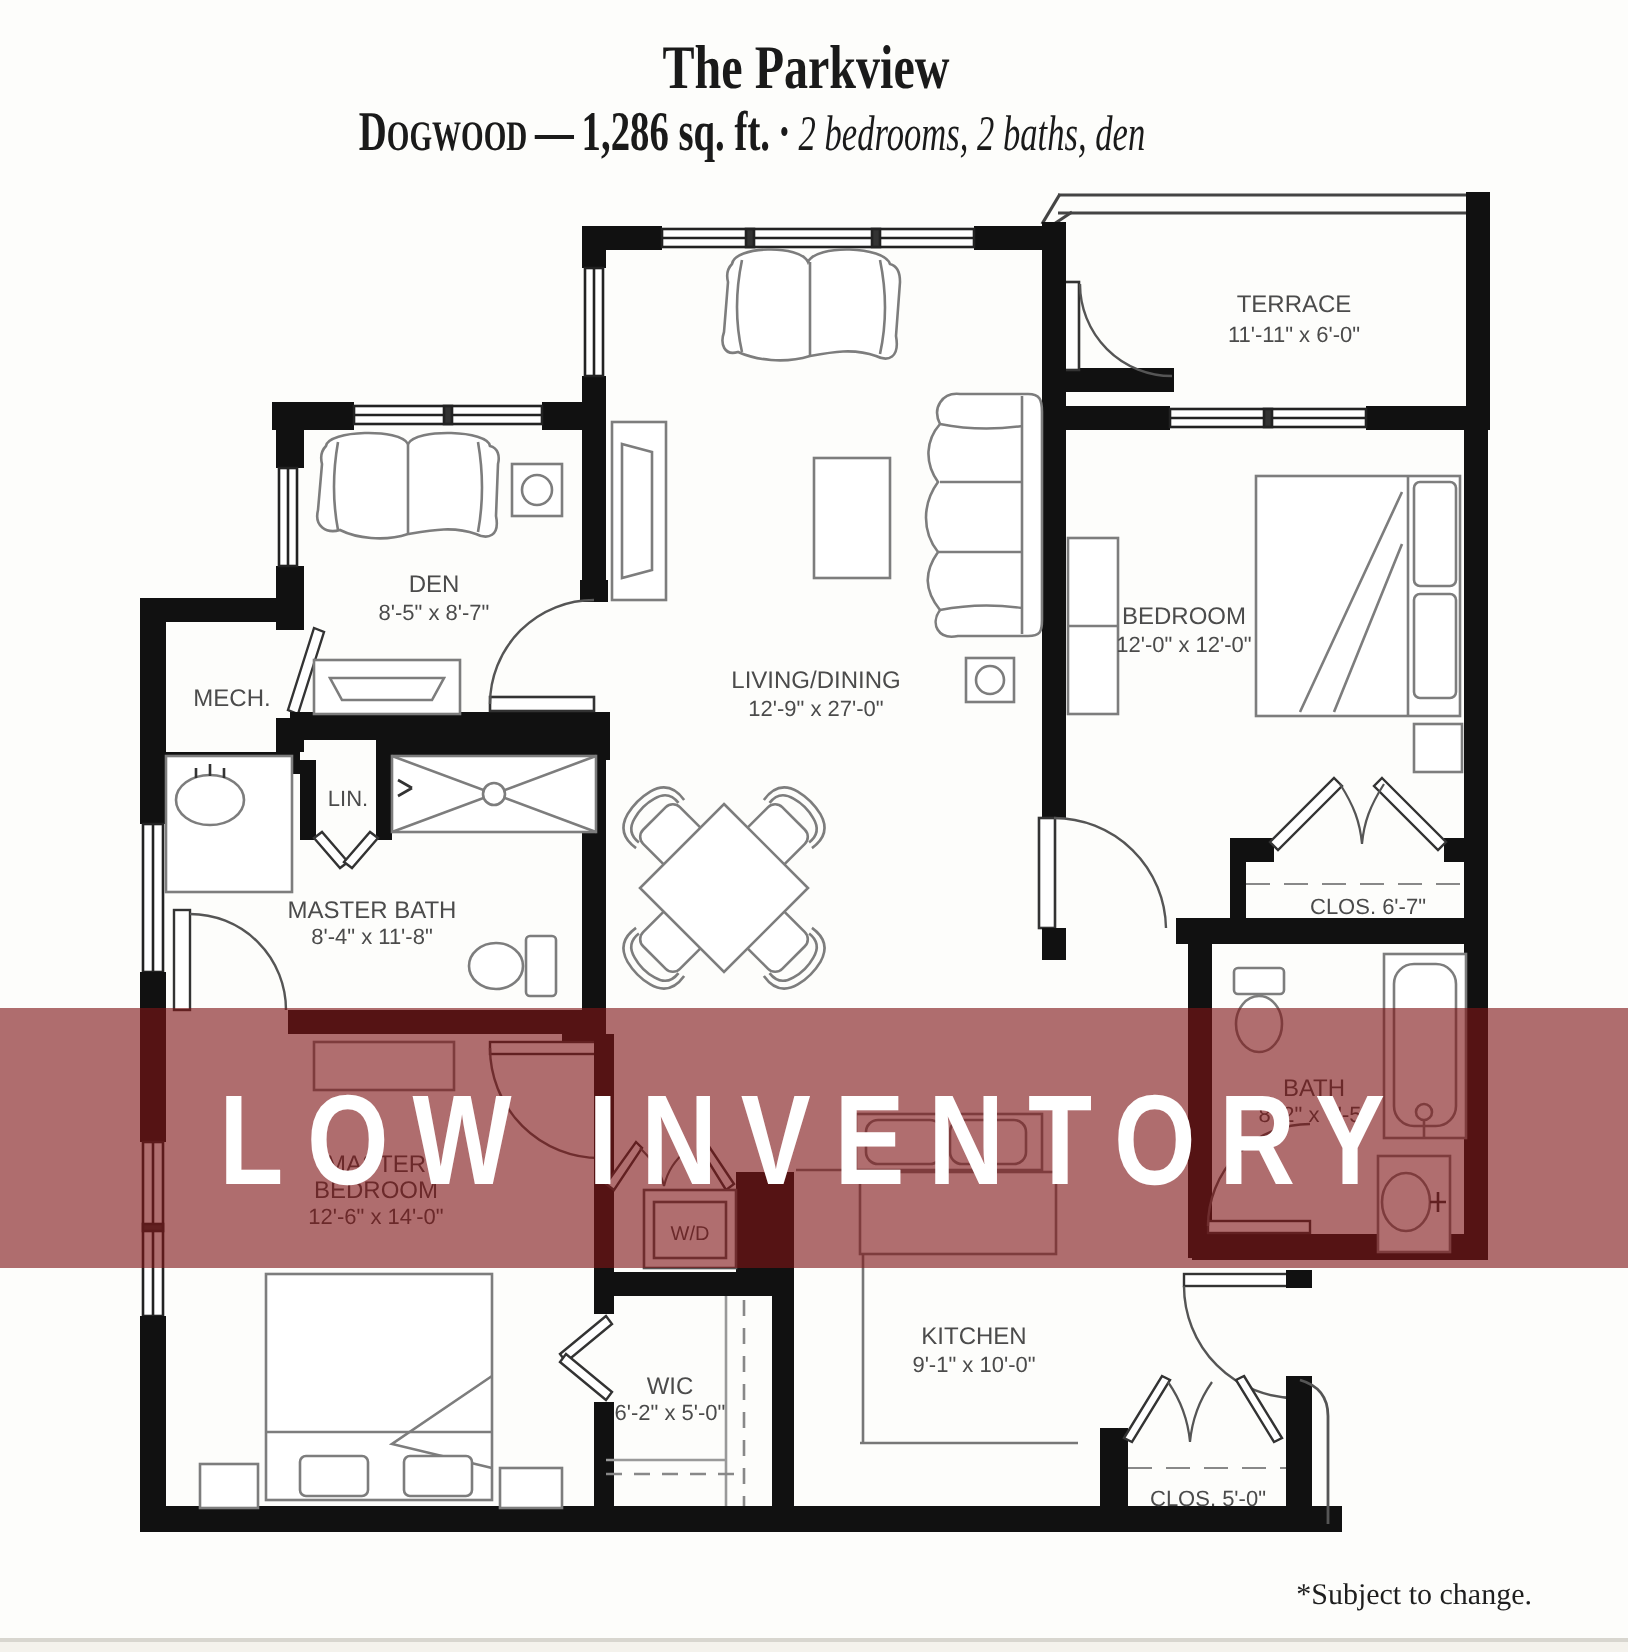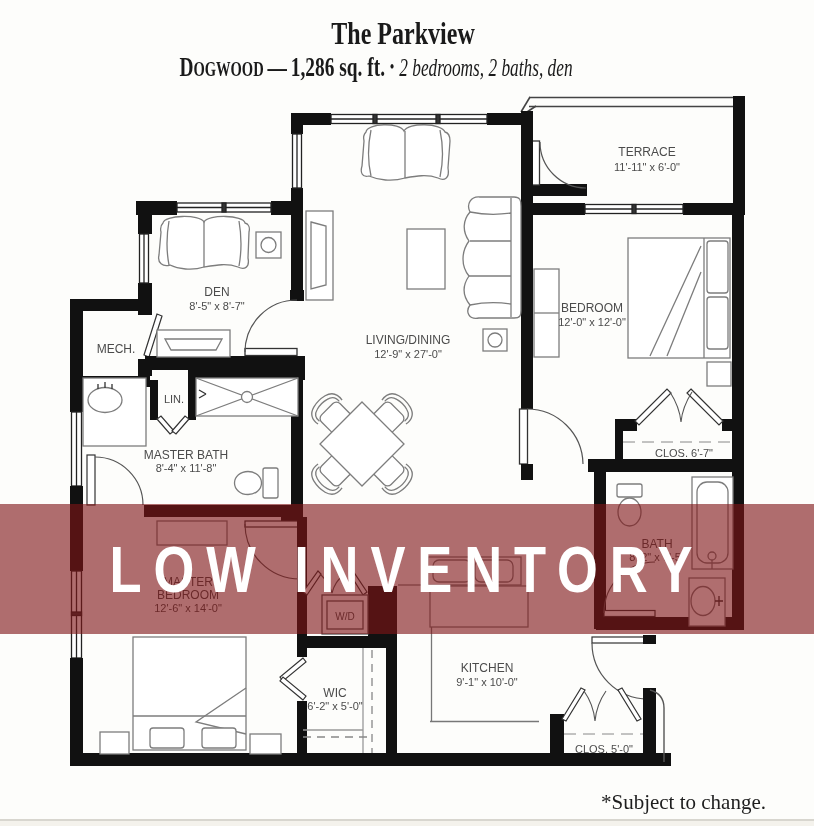--- a/index.html
+++ b/index.html
@@ -427,16 +427,16 @@
 <text x="604" y="753" font-size="11">CLOS. 5'-0"</text>
 
 <text x="345" y="620" font-size="10">W/D</text>
 </g>
 </svg>
 
 <div id="banner"></div>
 
 <div id="bannertext">LOW INVENTORY</div>
 
-<div class="serif" style="position:absolute;top:790px;left:0;width:766px;text-align:right;font-size:21px;color:#1e1e1e;">*Subject to change.</div>
+<div class="serif" style="position:absolute;top:790px;left:0;width:766px;text-align:right;font-size:15px;color:#1e1e1e;">*Subject to change.</div>
 
 <div style="position:absolute;left:0;top:819px;width:814px;height:2px;background:#d8d6cf;"></div>
 <div style="position:absolute;left:0;top:821px;width:814px;height:5px;background:#f4f2ec;"></div>
 
 </body></html>

